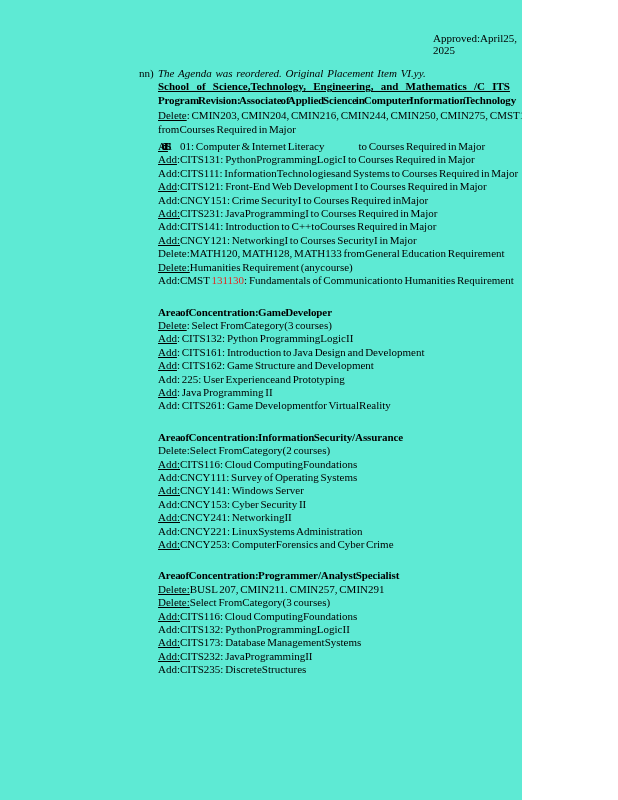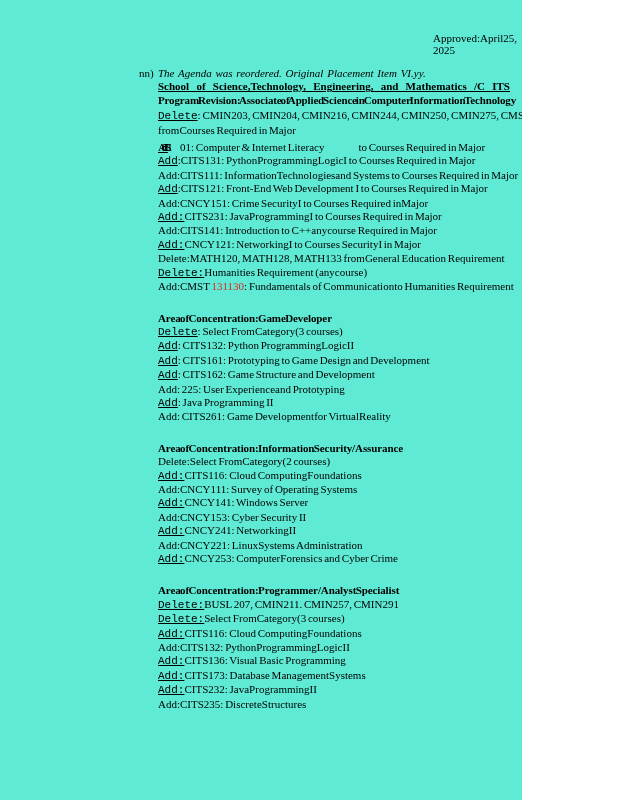--- a/index.html
+++ b/index.html
@@ -11,21 +11,21 @@
   .approved{position:absolute;top:32px;left:433px;word-spacing:-1.5px;}
   .doc{position:absolute;top:67px;left:95px;width:468px;line-height:13.4px;margin-left:44px;}
   .item-row{white-space:nowrap;}
   .item-label{display:inline-block;width:19px;}
   .item-note{font-style:italic;word-spacing:1px;}
   .indent{margin-left:19px;width:449px;word-spacing:-1px;}
   .school{font-weight:bold;text-decoration:underline;word-spacing:4.5px;white-space:nowrap;}
   .program{font-weight:bold;word-spacing:-3.6px;letter-spacing:-0.15px;white-space:nowrap;}
   .sec-heading{font-weight:bold;margin-top:18px;word-spacing:-3.2px;letter-spacing:-0.1px;}
   .line{min-height:13.4px;}
-  .line .u{text-decoration:underline;font-family:Liberation Mono, monospace;}
+  .line .u{text-decoration:underline;}
   .line .r{color:#e02a25;}
   .line .q{
     display:inline-block;width:22px;letter-spacing:-4.6px;
     white-space:nowrap;overflow:visible;text-decoration:underline;vertical-align:baseline;
   }
   .gap{display:inline-block;height:1px;}
   .sp1{margin-top:4px;}
   .sp0{margin-top:2px;}
 </style>
 </head>
@@ -43,47 +43,46 @@
       <div class="school">School of Science,Technology, Engineering, and Mathematics /C ITS</div>
       <div class="program">Program Revision: Associate of Applied Science in Computer Information Technology</div>
       <div id="blocks">
           <div class="line sp0"><span class="u">Delete</span><span class="">: CMIN203,  CMIN204,  CMIN216, CMIN244, CMIN250, CMIN275, CMST131, CNET157 fromCourses Required  in Major</span></div>
           <div class="line sp1"><span class="q">Add:CITS1</span><span class="">01: Computer &amp; Internet Literacy</span><span class="gap" style="width: 34px;"></span><span class="">to  Courses Required  in Major</span></div>
           <div class="line"><span class="u">Add</span><span class="">:CITS131: PythonProgrammingLogicI to  Courses Required  in Major</span></div>
           <div class="line"><span class="">Add:CITS111: InformationTechnologiesand Systems to Courses Required  in Major</span></div>
           <div class="line"><span class="u">Add</span><span class="">:CITS121: Front-End Web Development I to  Courses Required  in Major</span></div>
           <div class="line"><span class="">Add:CNCY151: Crime SecurityI to Courses Required  inMajor</span></div>
           <div class="line"><span class="u">Add:</span><span class="">CITS231: JavaProgrammingI to Courses Required  in Major</span></div>
-          <div class="line"><span class="">Add:CITS141: Introduction to C++anycourse Required  in Major</span></div>
+          <div class="line"><span class="">Add:CITS141: Introduction to C++toCourses Required  in Major</span></div>
           <div class="line"><span class="u">Add:</span><span class="">CNCY121: NetworkingI to Courses SecurityI  in Major</span></div>
           <div class="line"><span class="">Delete:MATH120, MATH128, MATH133  fromGeneral  Education Requirement</span></div>
           <div class="line"><span class="u">Delete:</span><span class="">Humanities  Requirement  (anycourse)</span></div>
           <div class="line"><span class="">Add:CMST </span><span class="r">131130</span><span class="">: Fundamentals  of Communicationto Humanities Requirement</span></div>
           <div class="sec-heading">Area of Concentration: Game Developer</div>
           <div class="line"><span class="u">Delete</span><span class="">: Select  FromCategory(3 courses)</span></div>
           <div class="line"><span class="u">Add</span><span class="">: CITS132: Python ProgrammingLogicII</span></div>
-          <div class="line"><span class="u">Add</span><span class="">: CITS161: Prototyping to Game Design and Development</span></div>
+          <div class="line"><span class="u">Add</span><span class="">: CITS161: Introduction to Java Design and Development</span></div>
           <div class="line"><span class="u">Add</span><span class="">: CITS162: Game Structure  and Development</span></div>
           <div class="line"><span class="">Add: 225: User Experienceand  Prototyping</span></div>
           <div class="line"><span class="u">Add</span><span class="">: Java Programming II</span></div>
           <div class="line"><span class="">Add: CITS261: Game Developmentfor VirtualReality</span></div>
           <div class="sec-heading">Area of Concentration: Information Security/Assurance</div>
           <div class="line"><span class="">Delete:Select   FromCategory(2 courses)</span></div>
           <div class="line"><span class="u">Add:</span><span class="">CITS116: Cloud ComputingFoundations</span></div>
           <div class="line"><span class="">Add:CNCY111: Survey of Operating Systems</span></div>
           <div class="line"><span class="u">Add:</span><span class="">CNCY141: Windows Server</span></div>
           <div class="line"><span class="">Add:CNCY153: Cyber Security II</span></div>
           <div class="line"><span class="u">Add:</span><span class="">CNCY241: NetworkingII</span></div>
           <div class="line"><span class="">Add:CNCY221: LinuxSystems Administration</span></div>
           <div class="line"><span class="u">Add:</span><span class="">CNCY253: ComputerForensics and Cyber Crime</span></div>
           <div class="sec-heading">Area of Concentration: Programmer/Analyst Specialist</div>
           <div class="line"><span class="u">Delete:</span><span class="">BUSL 207, CMIN211. CMIN257, CMIN291</span></div>
           <div class="line"><span class="u">Delete:</span><span class="">Select   FromCategory(3 courses)</span></div>
           <div class="line"><span class="u">Add:</span><span class="">CITS116: Cloud ComputingFoundations</span></div>
           <div class="line"><span class="">Add:CITS132: PythonProgrammingLogicII</span></div>
-          <div class="line"><span class="u">Add:</span><span class="">CITS136: Visual Basic Programming</span></div>
           <div class="line"><span class="u">Add:</span><span class="">CITS173: Database  ManagementSystems</span></div>
           <div class="line"><span class="u">Add:</span><span class="">CITS232: JavaProgrammingII</span></div>
           <div class="line"><span class="">Add:CITS235: DiscreteStructures</span></div>
         </div>
     </div>
   </div>
 </div>
 
 </body></html>

